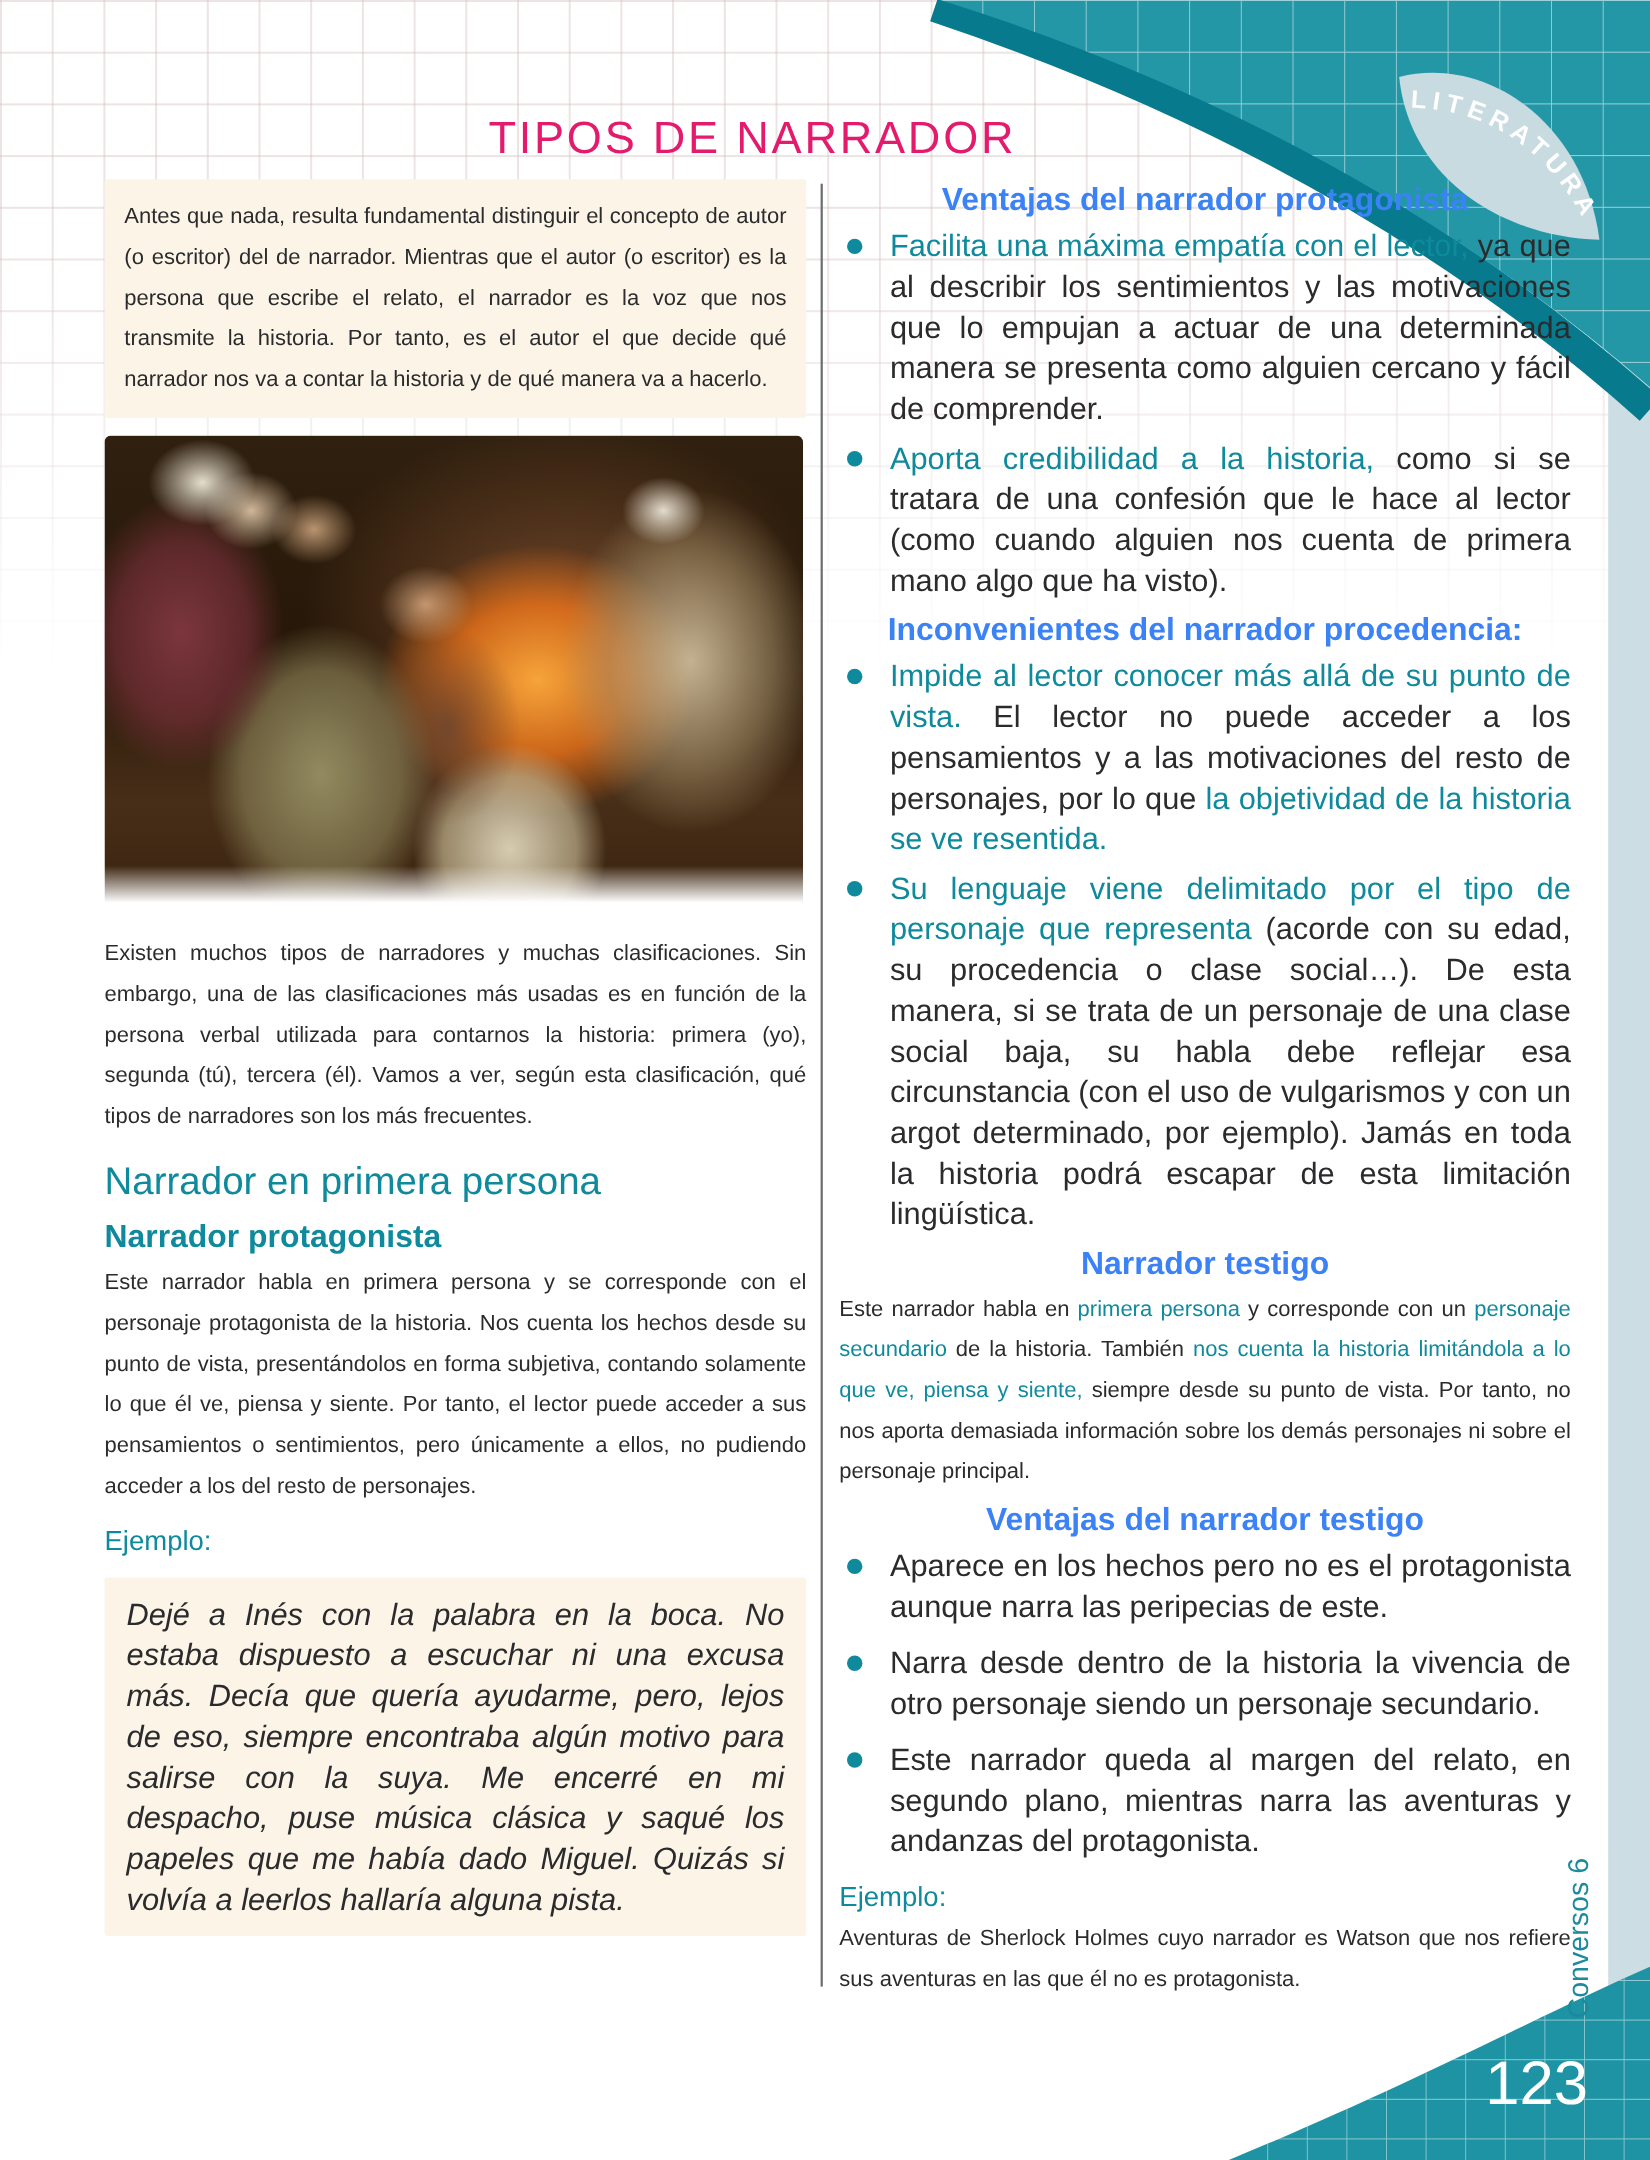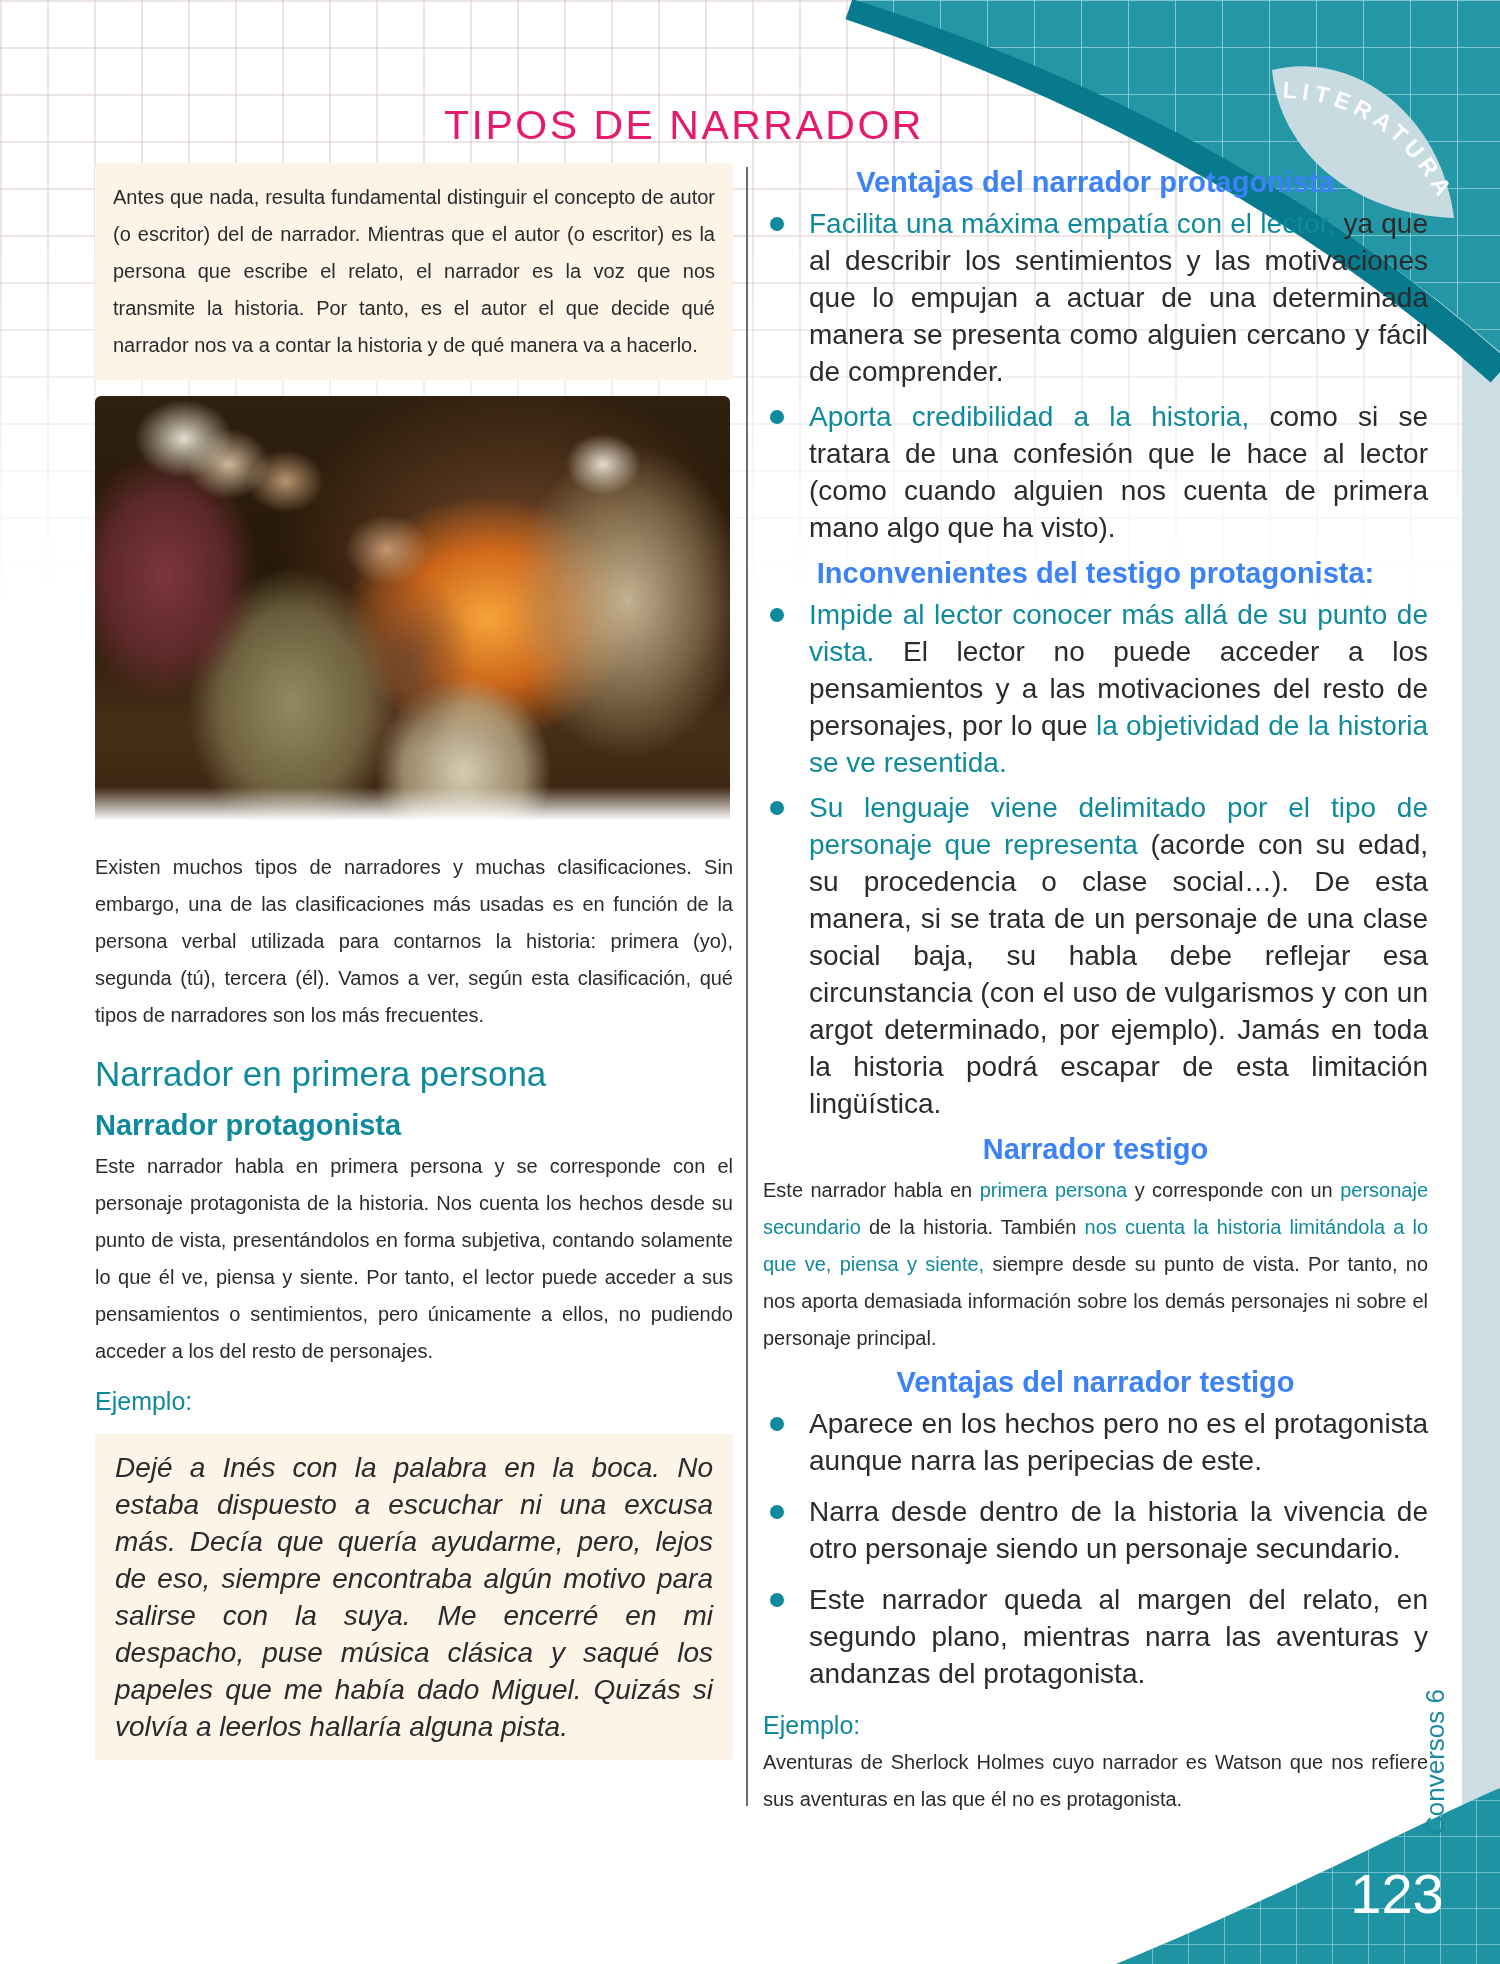--- a/index.html
+++ b/index.html
@@ -154,21 +154,21 @@
   <div class="divider"></div>
 
   <div class="col-right">
 
     <div class="h-bold" style="margin-top:0;">Ventajas del narrador protagonista</div>
     <ul class="bullets">
       <li><span class="teal">Facilita una máxima empatía con el lector,</span><span> ya que al describir los sentimientos y las motivaciones que lo empujan a actuar de una determinada manera se presenta como alguien cercano y fácil de comprender.</span></li>
       <li><span class="teal">Aporta credibilidad a la historia,</span><span> como si se tratara de una confesión que le hace al lector (como cuando alguien nos cuenta de primera mano algo que ha visto).</span></li>
     </ul>
 
-    <div class="h-bold">Inconvenientes del testigo protagonista:</div>
+    <div class="h-bold">Inconvenientes del narrador procedencia:</div>
     <ul class="bullets">
       <li><span class="teal">Impide al lector conocer más allá de su punto de vista.</span><span> El lector no puede acceder a los pensamientos y a las motivaciones del resto de personajes, por lo que </span><span class="teal">la objetividad de la historia se ve resentida.</span></li>
       <li><span class="teal">Su lenguaje viene delimitado por el tipo de personaje que representa</span><span> (acorde con su edad, su procedencia o clase social…). De esta manera, si se trata de un personaje de una clase social baja, su habla debe reflejar esa circunstancia (con el uso de vulgarismos y con un argot determinado, por ejemplo). Jamás en toda la historia podrá escapar de esta limitación lingüística.</span></li>
     </ul>
 
     <div class="h-bold">Narrador testigo</div>
     <p><span>Este narrador habla en </span><span class="teal">primera persona</span><span> y corresponde con un </span><span class="teal">personaje secundario</span><span> de la historia. También </span><span class="teal">nos cuenta la historia limitándola a lo que ve, piensa y siente,</span><span> siempre desde su punto de vista. Por tanto, no nos aporta demasiada información sobre los demás personajes ni sobre el personaje principal.</span></p>
 
     <div class="h-bold">Ventajas del narrador testigo</div>
     <ul class="bullets spread">

